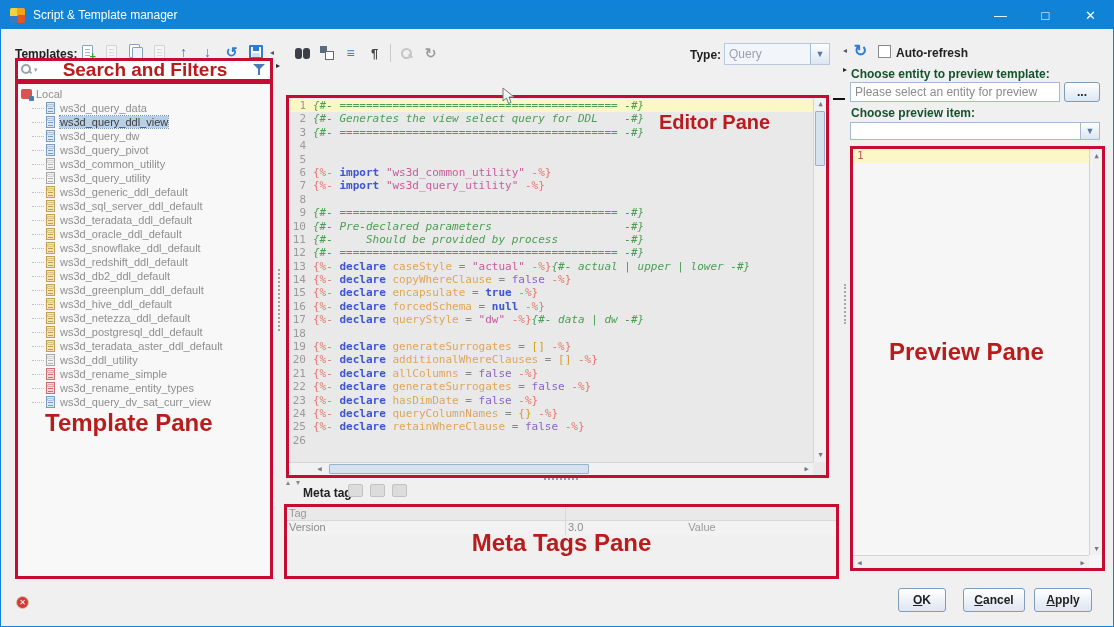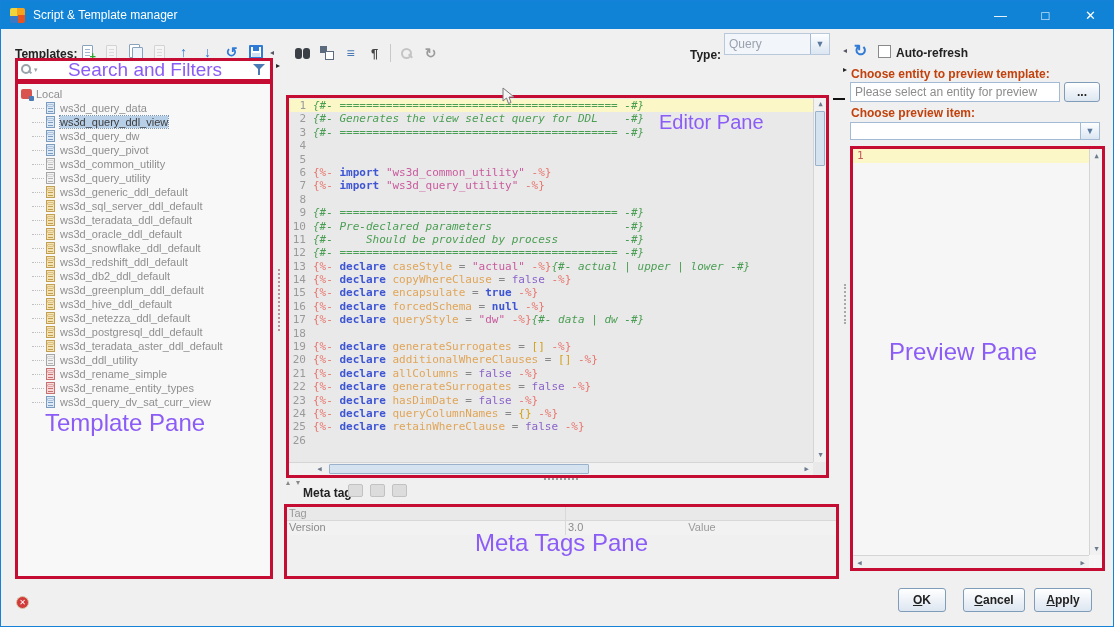--- a/index.html
+++ b/index.html
@@ -52,21 +52,21 @@
   .combo .cval { flex:1; font-size:12px; padding:3px 4px; color:#333; }
   .combo .cbtn { width:19px; background:linear-gradient(#fdfefe,#dbe6f2); border-left:1px solid #a2bad4;
                  display:flex; align-items:center; justify-content:center; color:#5b7aa0; font-size:9px; }
   .combo.disabled { background:#f2f5fa; border-color:#b9c8da; }
   .combo.disabled .cval { color:#9aa2ae; }
 
   .chk { position:absolute; width:13px; height:13px; border:1px solid #8a8a8a; background:#fff; }
 
   
   .rbox { position:absolute; border:3px solid #c50d33; }
-  .ann { position:absolute; font-weight:normal; color:#8b5cf6; z-index:40; white-space:nowrap; }
+  .ann { position:absolute; font-weight:bold; color:#b91c1c; z-index:40; white-space:nowrap; }
 
   
   .searchrow { position:absolute; inset:0; background:#fff; display:flex; align-items:center; }
   .smag { position:relative; width:12px; height:12px; margin-left:3px; }
   .smag::before { content:""; position:absolute; left:0; top:0; width:6px; height:6px; border:2px solid #9aa2aa; border-radius:50%; }
   .smag::after { content:""; position:absolute; left:7px; top:7px; width:4px; height:2px; background:#9aa2aa; transform:rotate(45deg); }
   .sdrop { font-size:7px; color:#9aa2aa; margin-left:1px; }
   .funnel { position:relative; margin-left:auto; margin-right:4px; width:13px; height:12px; }
   .funnel::before { content:""; position:absolute; top:0; left:0; border-left:6px solid transparent;
        border-right:6px solid transparent; border-top:6px solid #4a7ab5; }
@@ -119,21 +119,21 @@
   .mrow { display:flex; height:14px; color:#8b8b8b; background:#f2f2f2; }
   .mc1 { width:279px; border-right:1px solid #d8d8d8; padding-left:2px; }
   .mc2 { flex:1; padding-left:2px; }
 
   
   .pv { position:absolute; inset:0; background:#f6f6f6; overflow:hidden;
         font-family:"DejaVu Sans Mono", monospace; font-size:11px; }
   .pvline1 { position:absolute; left:0; top:0; right:13px; height:14px; background:#fbf7c6; color:#c45c5c; padding-left:4px; }
 
   
-  .rlabel { position:absolute; font-size:12px; font-weight:bold; color:#c2410c; white-space:nowrap; }
+  .rlabel { position:absolute; font-size:12px; font-weight:bold; color:#14532d; white-space:nowrap; }
   .tinput { position:absolute; border:1px solid #a2bad4; background:#fff; font-size:12px; padding:2px 4px;
             font-family:"Liberation Sans", sans-serif; color:#555; }
   .tinput::placeholder { color:#8c8c8c; opacity:1; }
   .btn { position:absolute; background:linear-gradient(#ffffff,#dde6f1); border:1px solid #7f9db9; border-radius:3px;
          font-size:12px; font-weight:bold; color:#222; display:flex; align-items:center; justify-content:center;
          font-family:"Liberation Sans", sans-serif; }
   .btn u { text-decoration:underline; }
 
   
   .splitter-arrow { position:absolute; font-size:8px; color:#556; }
@@ -209,21 +209,21 @@
     <span class="ic" style="color:#4a7ab5; font-weight:bold;">≡</span>
     <span class="ic" style="color:#444; font-weight:bold; font-size:13px;">¶</span>
     <span class="sep"></span>
     <span class="ic dis">
         <span class="mag"></span>
       </span>
     <span class="ic dis" style="font-weight:bold;">↻</span>
   </div>
 
   <span class="tb-label" style="left:689px; top:47px;">Type:</span>
-  <div class="combo disabled" style="left:723px; top:32px; width:106px; height:22px;">
+  <div class="combo disabled" style="left:723px; top:42px; width:106px; height:22px;">
     <span class="cval">Query</span>
     <span class="cbtn">▼</span>
   </div>
 
   <span class="splitter-arrow" style="left:842px; top:45px;">◂</span>
   <span class="ic blue" style="position:absolute; left:851px; top:41px; font-size:16px;">↻</span>
   <span class="chk" style="left:877px; top:44px;"></span>
   <span class="tb-label" style="left:895px; top:45px;">Auto-refresh</span>
 
   <div class="rbox" style="left:14px; top:57px; width:258px; height:24px; z-index:30;">

